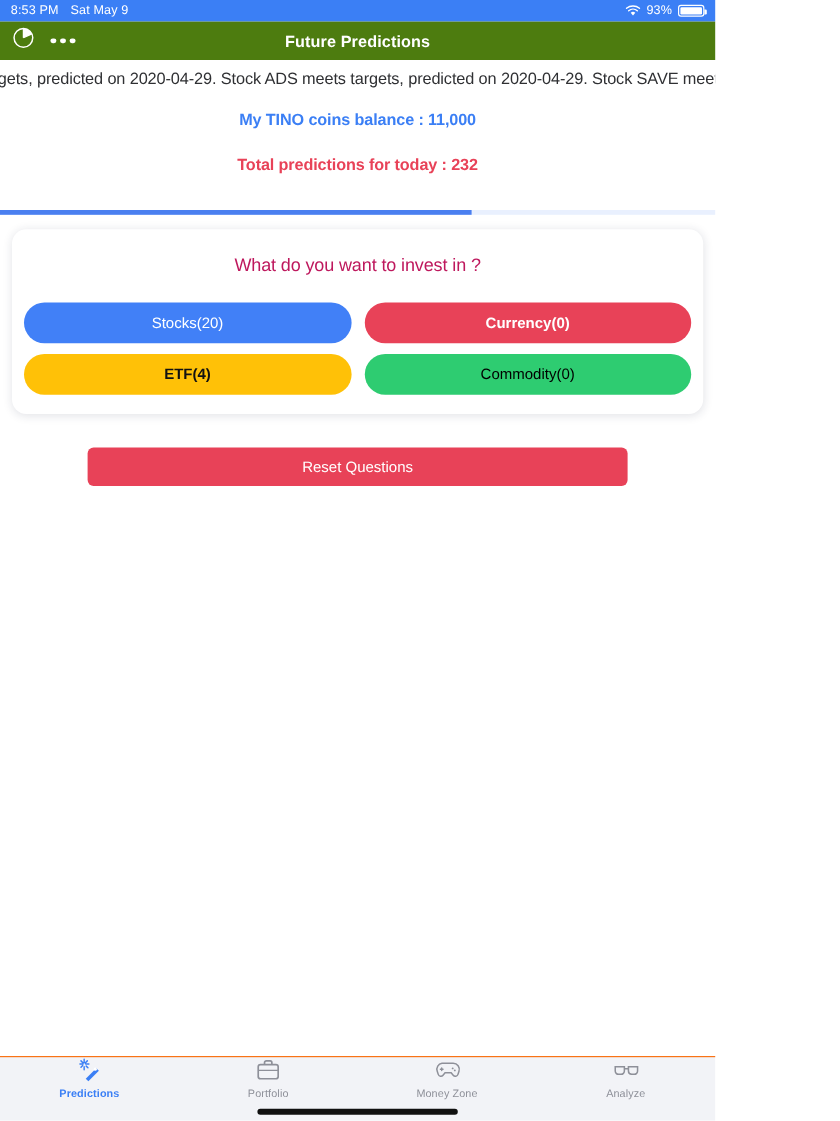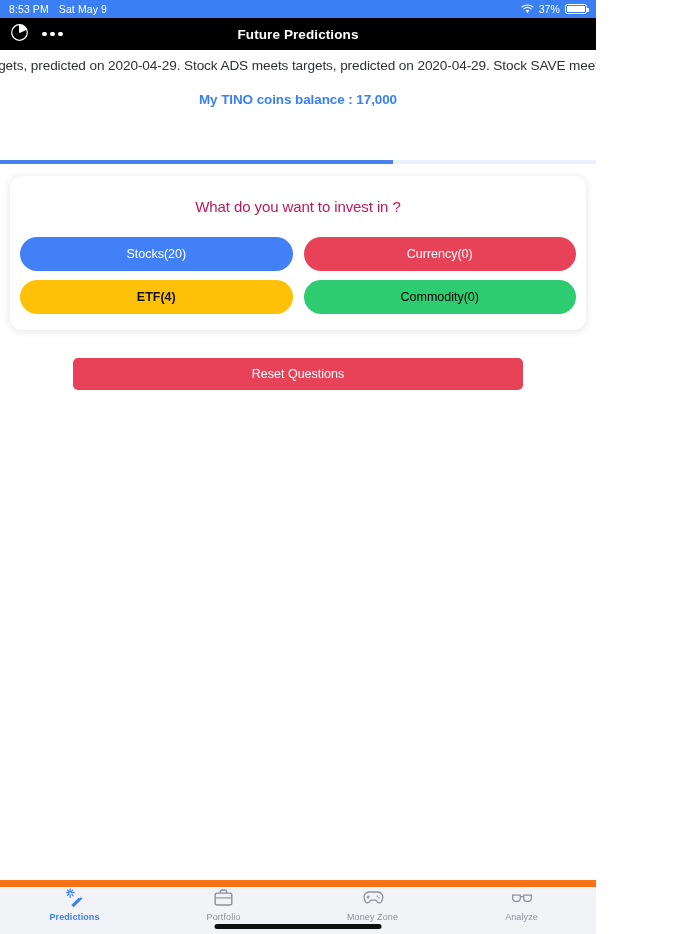--- a/index.html
+++ b/index.html
@@ -30,21 +30,21 @@
     position: relative; display: inline-block;
   }
   .batt::after {
     content: ""; position: absolute; right: -3px; top: 3px;
     width: 2px; height: 4px; background: #ffffff; border-radius: 0 1px 1px 0;
   }
   .batt i { position: absolute; left: 1px; top: 1px; bottom: 1px; width: 18px; background: #fff; border-radius: 1px; display:block; }
 
   
   .navbar {
-    height: 32px; background: #000000; color: #fff;
+    height: 32px; background: #4d7c0f; color: #fff;
     display: flex; align-items: center; position: relative;
     flex: 0 0 32px;
   }
   .nav-left { display: flex; align-items: center; gap: 13px; padding-left: 10px; z-index: 2; }
   .nav-title {
     position: absolute; left: 0; right: 0; text-align: center;
     font-size: 13.5px; font-weight: 600; letter-spacing: .1px;
   }
   .dots { display: flex; align-items: center; gap: 3.5px; cursor: pointer; }
   .dots span { width: 4.5px; height: 4.5px; border-radius: 50%; background: #fff; display: block; }
@@ -103,21 +103,21 @@
   .reset-btn {
     width: 450px; height: 32px; border: none; border-radius: 5px;
     background: #e84258; color: #fff; font-size: 12.5px;
     font-family: "Liberation Sans", sans-serif; cursor: pointer;
   }
 
   .spacer { flex: 1 1 auto; }
 
   
   .tabbar {
-    height: 54px; background: #f2f3f7; border-top: 7px solid #f97316;
+    height: 54px; background: #f2f3f7; border-top: 1px solid #f97316;
     display: flex; align-items: flex-start; padding-top: 0;
     flex: 0 0 54px; position: relative;
   }
   .tab {
     flex: 1 1 0; display: flex; flex-direction: column;
     align-items: center; gap: 4px; cursor: pointer;
   }
   .tab-label { font-size: 9px; color: #8e9099; letter-spacing: .1px; }
   .tab.active .tab-label { color: #3b7ff5; font-weight: bold; }
   .tab-icon { height: 21px; display: flex; align-items: center; justify-content: center; }
@@ -137,21 +137,21 @@
       <span>Sat May 9</span>
     </div>
     <div class="sb-right">
       <span class="wifi-icon">
         <svg width="13" height="10" viewBox="0 0 13 10">
           <path d="M6.5 8.9 L4.6 6.6 a3 3 0 0 1 3.8 0 Z" fill="#fff"></path>
           <path d="M2.9 4.9 a5.6 5.6 0 0 1 7.2 0" stroke="#fff" stroke-width="1.2" fill="none" stroke-linecap="round"></path>
           <path d="M1.1 2.9 a8.6 8.6 0 0 1 10.8 0" stroke="#fff" stroke-width="1.2" fill="none" stroke-linecap="round"></path>
         </svg>
       </span>
-      <span>37%</span>
+      <span>93%</span>
       <span class="batt">
           <i></i>
         </span>
     </div>
   </div>
 
   <div class="navbar">
     <div class="nav-left">
       <span>
         <svg width="19" height="19" viewBox="0 0 20 20">
@@ -168,32 +168,33 @@
       </span>
     </div>
     <div class="nav-title">Future Predictions</div>
   </div>
 
   <div class="ticker">
     <div class="ticker-text">P meets targets, predicted on 2020-04-29. Stock ADS meets targets, predicted on 2020-04-29. Stock SAVE meets targets, predicted on 2020</div>
   </div>
 
   <div class="info-wrap">
-    <div class="info-line coins">My TINO coins balance : 17,000</div>
+    <div class="info-line coins">My TINO coins balance : 11,000</div>
+    <div class="info-line preds">Total predictions for today : 232</div>
   </div>
 
   <div class="progress-wrap" style="background: rgb(233, 240, 254);">
     <div class="progress-bar" id="progress-bar" style="width: 66%; background: rgb(74, 127, 240);"></div>
   </div>
 
   <div class="card">
     <div class="card-title">What do you want to invest in ?</div>
     <div class="options" id="options">
         <button class="opt" style="background: rgb(65, 128, 247); color: rgb(255, 255, 255);">Stocks(20)</button>
-        <button class="opt" style="background: rgb(232, 66, 88); color: rgb(255, 255, 255);">Currency(0)</button>
+        <button class="opt" style="background: rgb(232, 66, 88); color: rgb(255, 255, 255); font-weight: bold;">Currency(0)</button>
         <button class="opt dark-text" style="background: rgb(255, 193, 7); color: rgb(18, 18, 18);">ETF(4)</button>
         <button class="opt" style="background: rgb(46, 204, 113); color: #000000;">Commodity(0)</button>
       </div>
   </div>
 
   <div class="reset-wrap">
     <button class="reset-btn" style="background: rgb(232, 66, 88);">Reset Questions</button>
   </div>
 
   <div class="spacer"></div>

